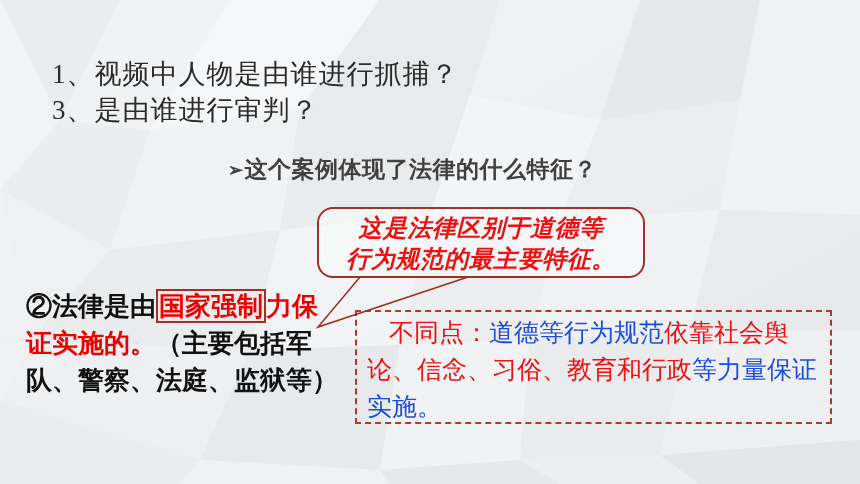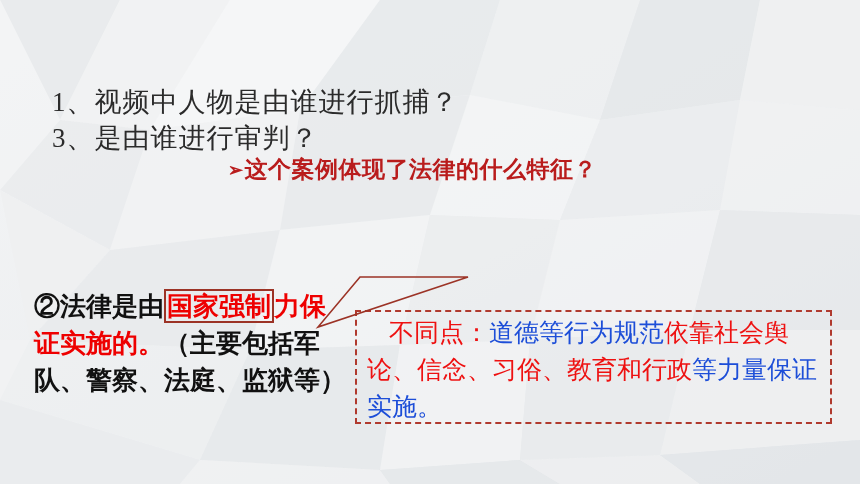--- a/index.html
+++ b/index.html
@@ -32,30 +32,29 @@
   .q-block {
     position: absolute;
     left: 52px;
     top: 56px;
     font-family: "Liberation Serif", "DejaVu Serif", serif;
     color: #2b2b2b;
     font-size: 27px;
     line-height: 36px;
     letter-spacing: 1px;
     white-space: nowrap;
-    margin-top: 28px;
   }
   .q-line { display: block; }
 
   
   .blue-q {
     position: absolute;
     left: 228px;
     top: 154px;
-    color: #b91c1c;
+    color: #404040;
     font-size: 23px;
     line-height: 30px;
     font-weight: 600;
     letter-spacing: 0.5px;
     white-space: nowrap;
   }
   .blue-q .arrow-glyph {
     font-size: 18px;
     margin-right: 1px;
     vertical-align: 1px;
@@ -94,21 +93,21 @@
     top: 265px;
     width: 180px;
     height: 70px;
     z-index: 3;
     pointer-events: none;
   }
 
   
   .statement {
     position: absolute;
-    left: 34px;
+    left: 26px;
     top: 288px;
     width: 315px;
     font-size: 26px;
     line-height: 37px;
     font-weight: bold;
     letter-spacing: 0px;
     color: #111111;
     font-family: "Liberation Sans", sans-serif;
     z-index: 2;
   }
@@ -202,20 +201,26 @@
   </div>
 
   <div class="blue-q">
     <span class="arrow-glyph">➢</span><span>这个案例体现了法律的什么特征？</span>
   </div>
 
   <svg class="callout-tail" viewBox="0 0 180 70">
     <polygon points="60,12 168,12 18,62" fill="none" stroke="#9c3326" stroke-width="1.6"></polygon>
   </svg>
 
+  <div class="callout">
+    <div class="callout-text">
+      <div>这是法律区别于道德等</div>
+      <div>行为规范的最主要特征。</div>
+    </div>
+  </div>
 
   <div class="statement">
     <span class="blk">②</span><span class="blk">法律是由</span><span class="boxed-run">国家强制</span><span class="red">力保证实施的。</span><span class="blk">（主要包括军队、警察、法庭、监狱等）</span>
   </div>
 
   <div class="dashed-box">
     <div class="dashed-text">
       <span class="red">不同点：</span><span class="blk">道德等行为规范</span><span class="red">依靠社会舆论、信念、习俗、教育和行政</span><span class="blk">等力量保证实施。</span>
     </div>
   </div>

